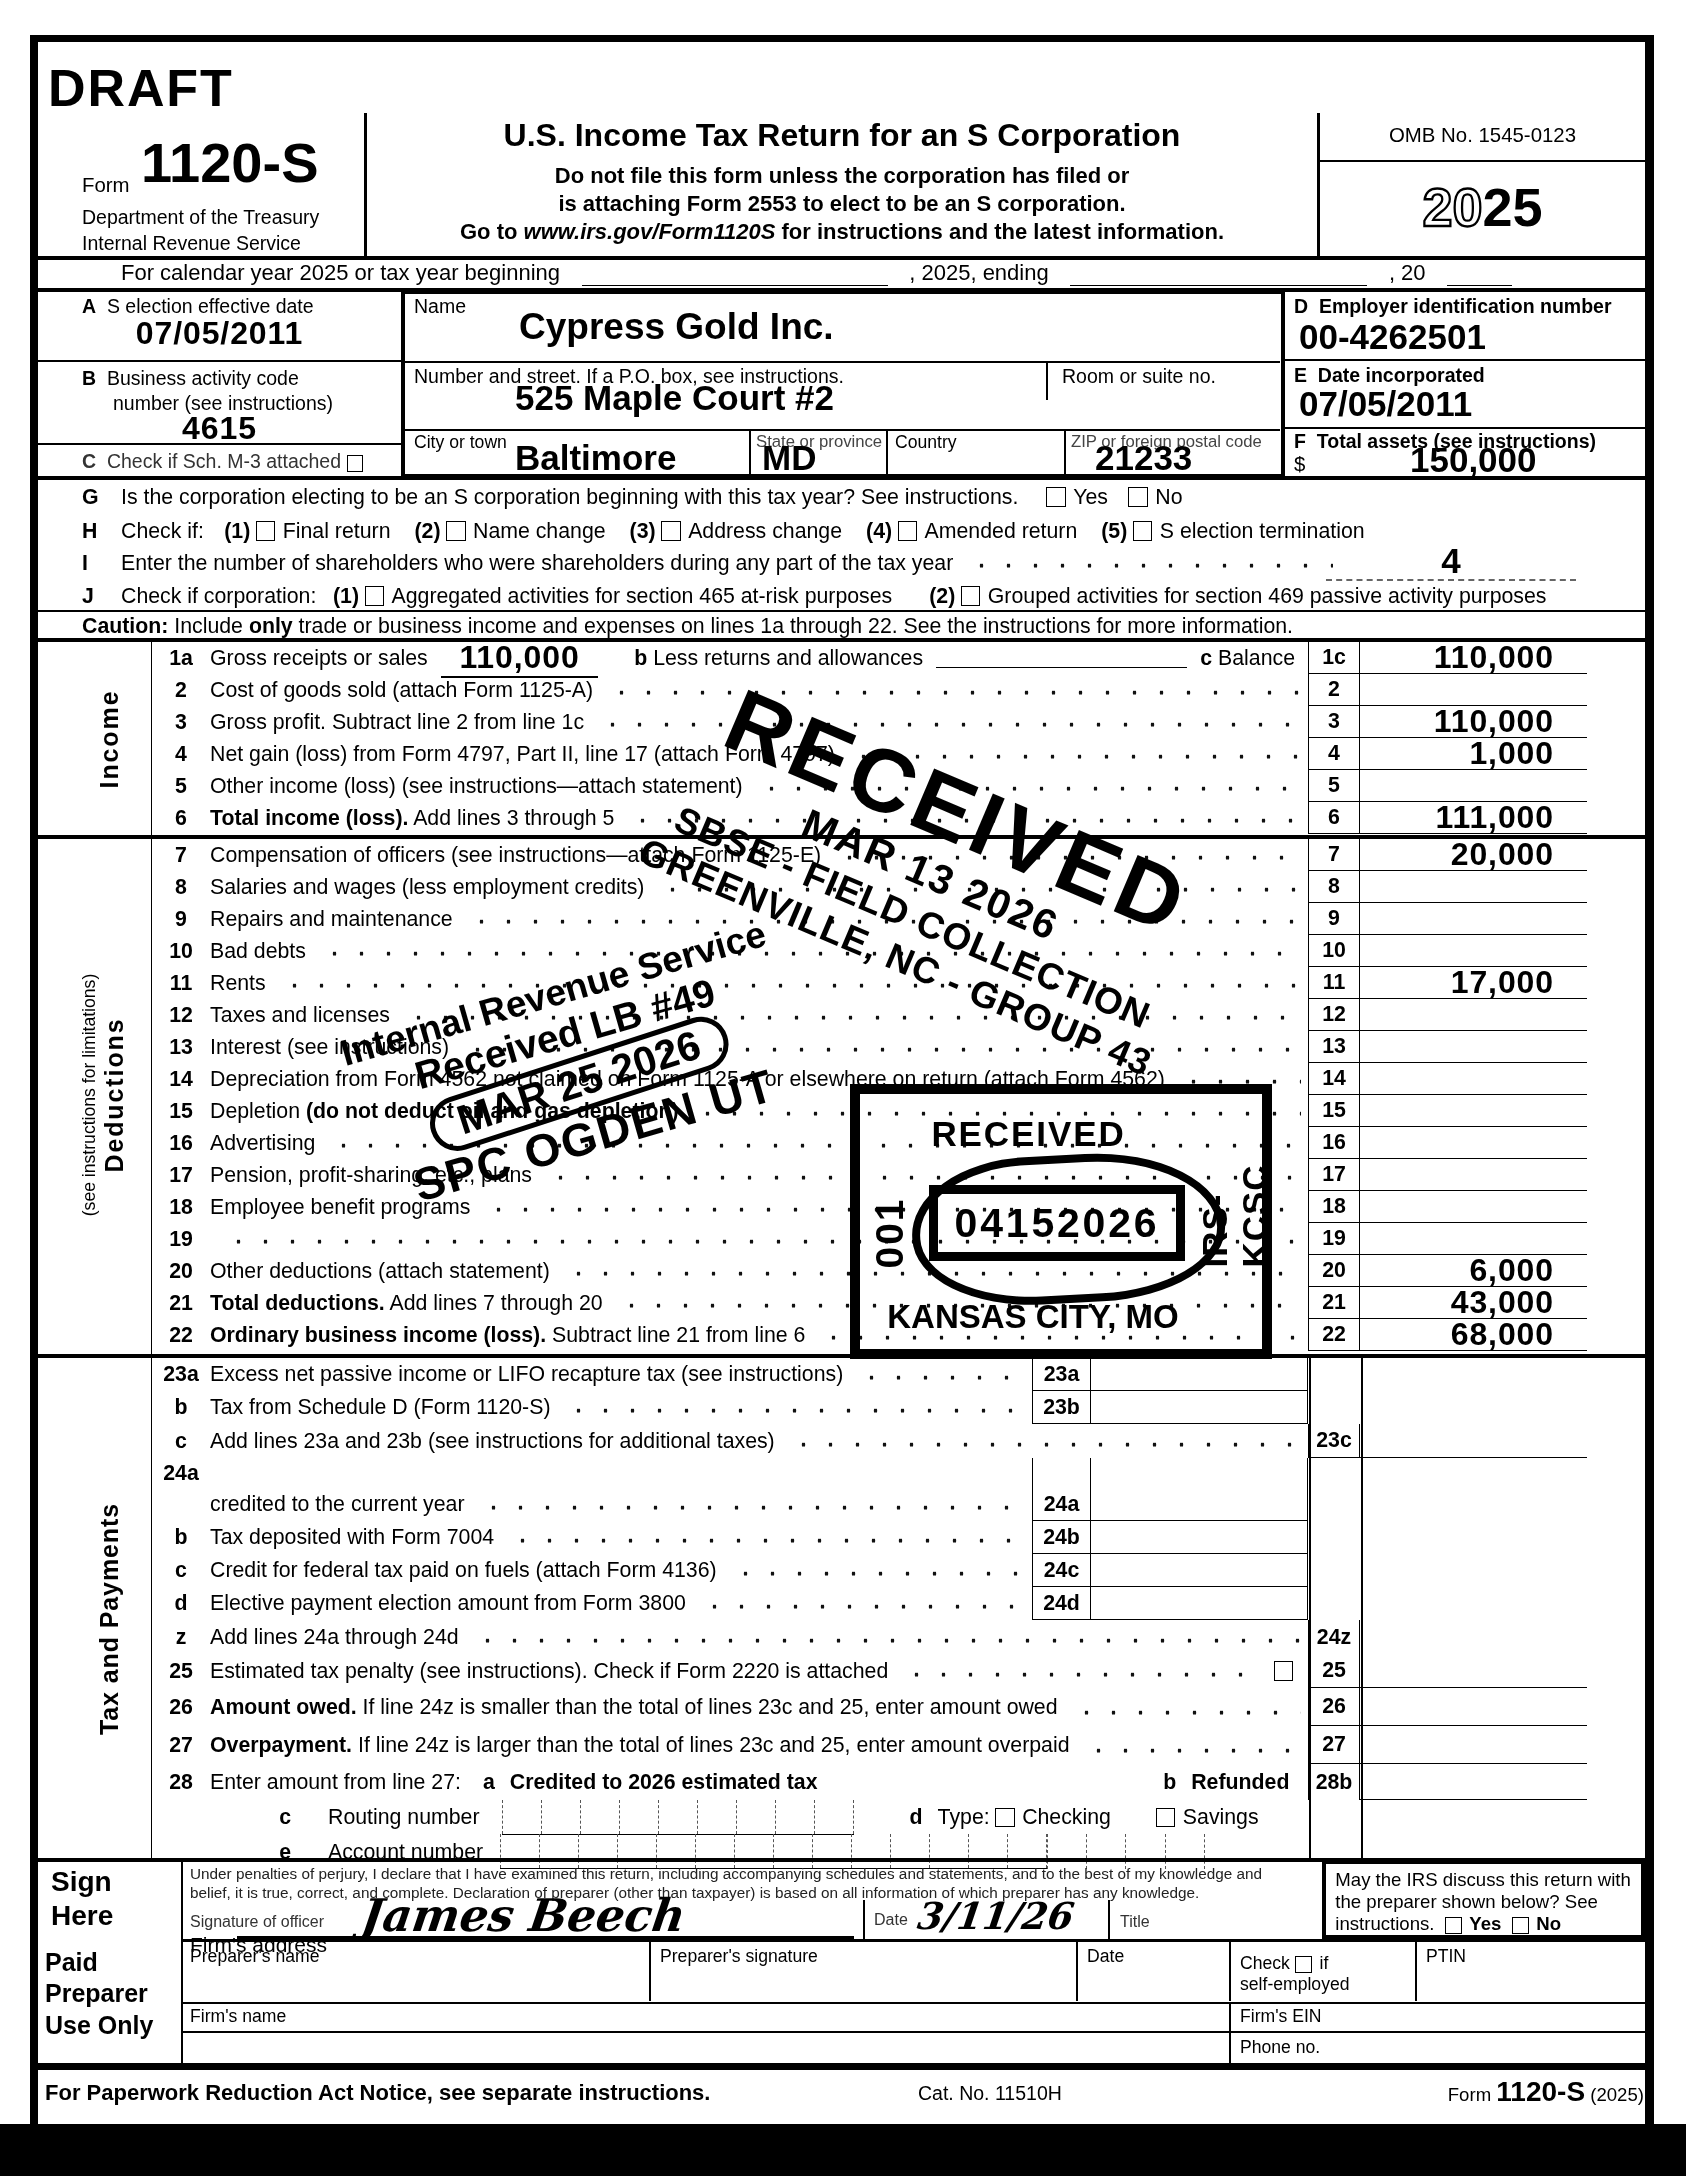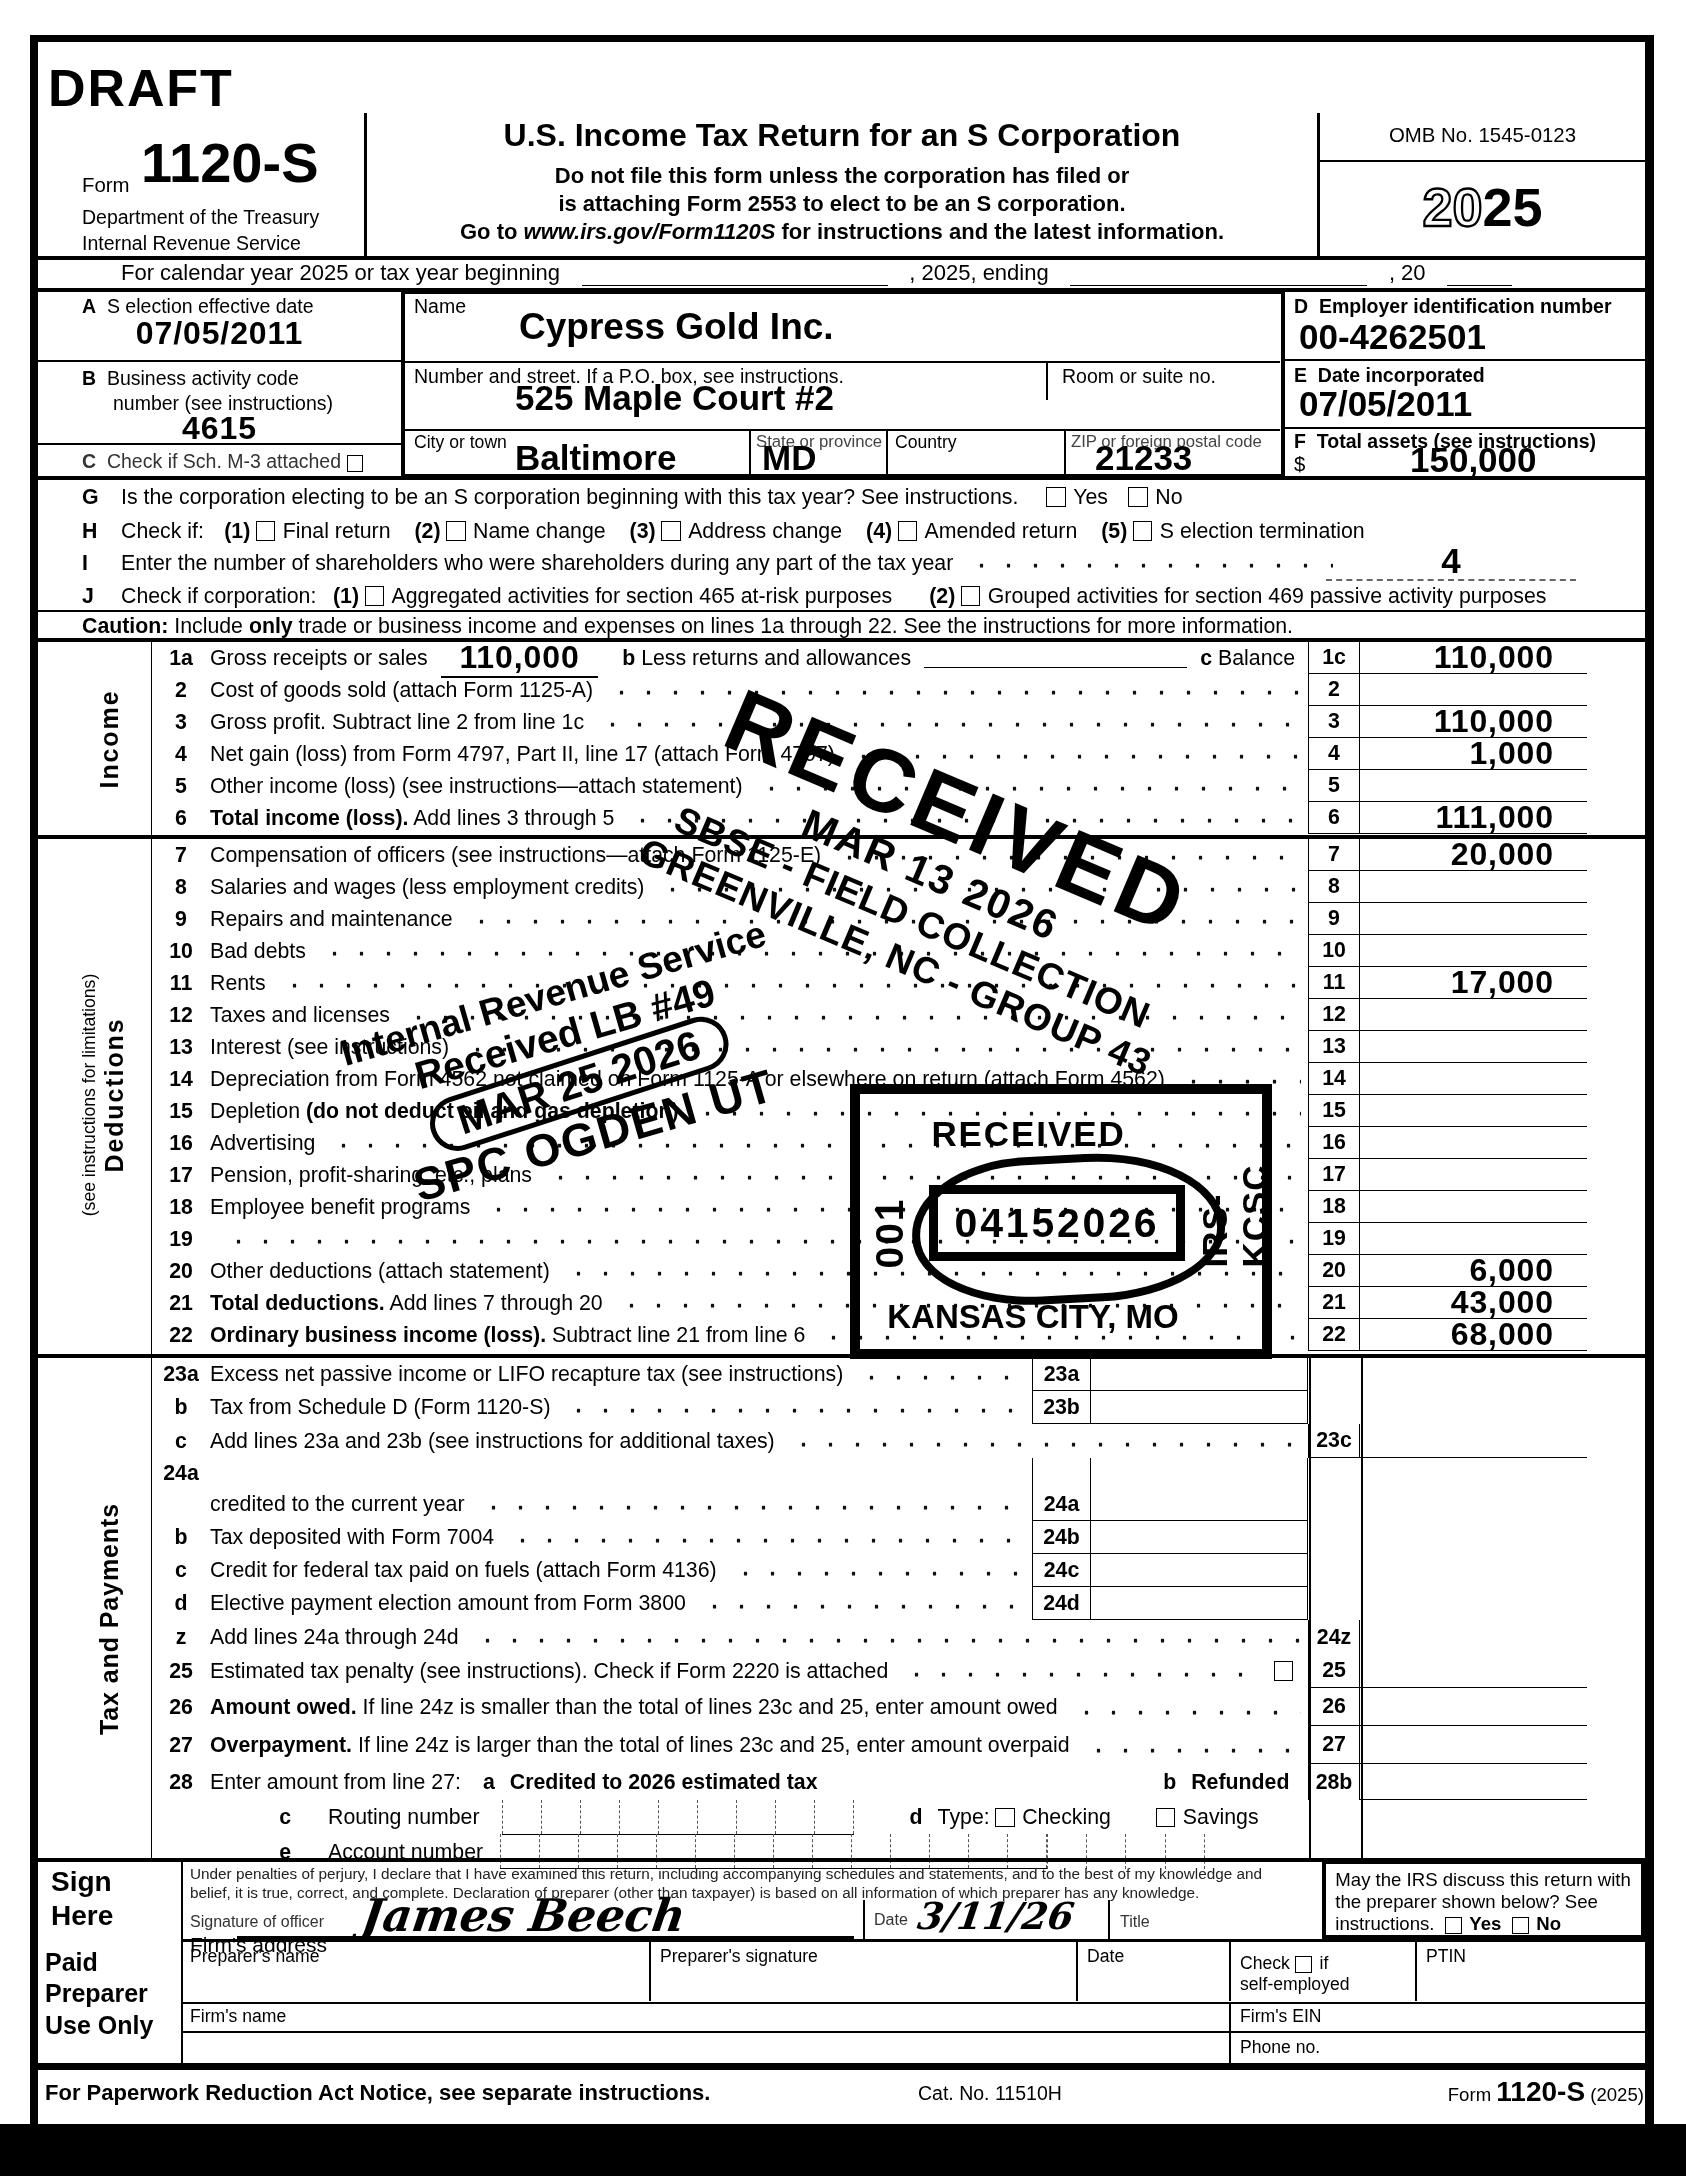--- a/index.html
+++ b/index.html
@@ -174,21 +174,21 @@
     <div style="font-size:17.6px;">(see instructions for limitations)</div>
     <div class="b" style="font-size:25px;letter-spacing:1.9px;">Deductions</div>
   </div>
   <div class="vlab b" style="left:109px;top:1619px;font-size:25px;letter-spacing:0.9px;">Tax and Payments</div>
 
   <div class="tbl" style="top:642px;height:195px;">
     <div class="ln">
       <span class="num">1a</span>
       <span class="lbl">Gross receipts or sales</span>
       <span class="handval" style="border-bottom:2.8px solid #000;padding:0 18.6px;margin-left:13px;">110,000</span>
-      <span class="lbl" style="margin-left:24px;"><b>b</b> <span>Less returns and allowances</span></span>
+      <span class="lbl" style="margin-left:36px;"><b>b</b> <span>Less returns and allowances</span></span>
       <span class="u" style="flex:1 1 56px;margin:0 13px 5.6px;height:16.7px;border-bottom-width:1.4px;"></span>
       <span class="lbl"><b>c</b> <span>Balance</span></span>
       <span style="width:13px;flex:none;"></span>
       <span class="bx">1c</span>
       <span class="amt">110,000</span>
     </div>
     <div class="ln">
         <span class="num">2</span>
         <span class="lbl"><span>Cost of goods sold (attach Form 1125-A)</span><b></b><span></span></span>
         <span class="dots"></span>

